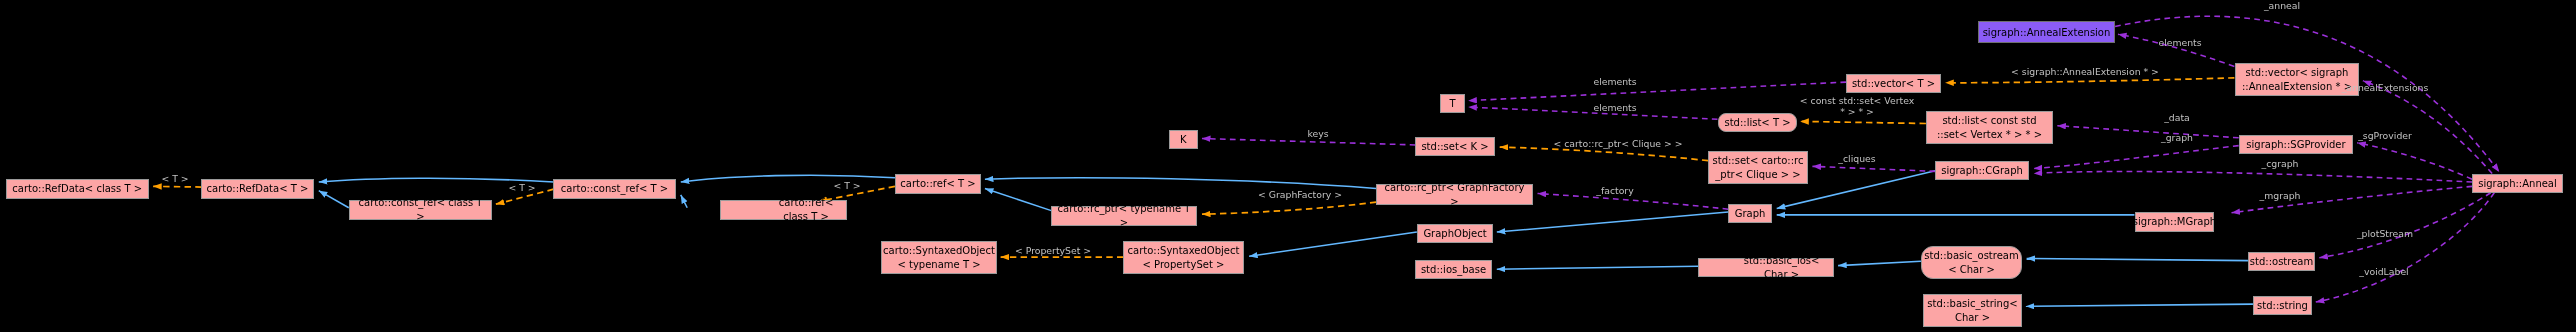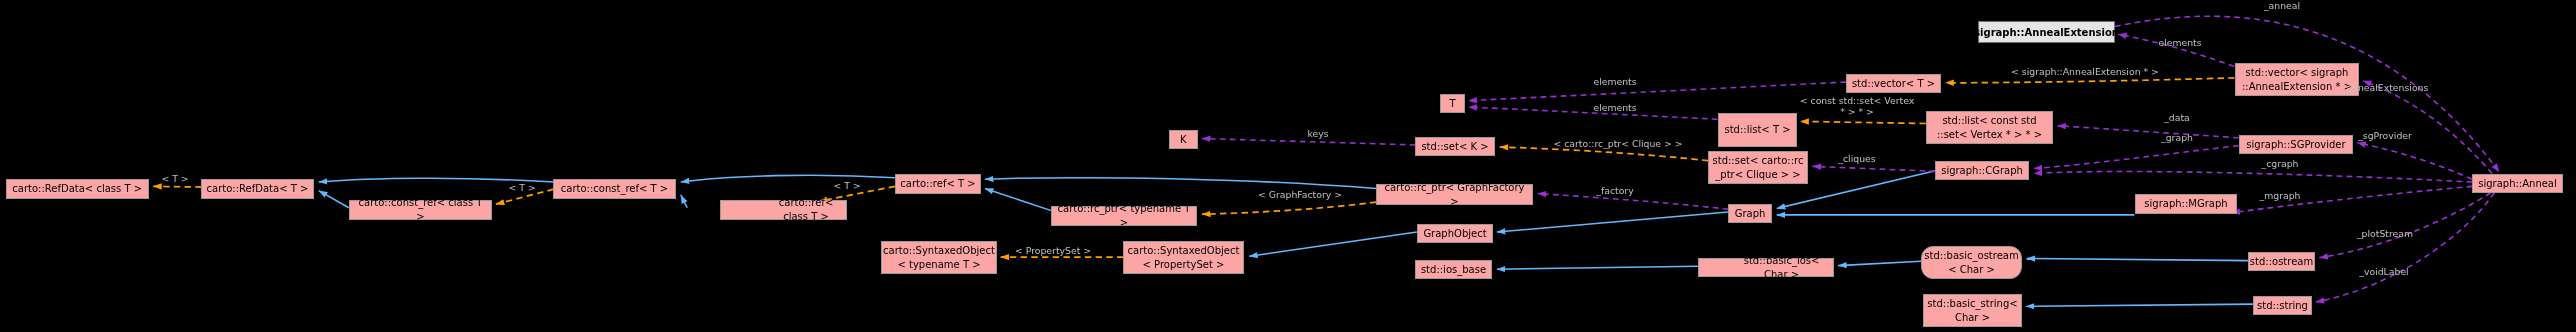--- a/index.html
+++ b/index.html
@@ -3,21 +3,21 @@
 <meta charset="utf-8">
 <style>
   html,body{margin:0;padding:0;background:#000;}
   #canvas{position:relative;width:2576px;height:332px;background:#000;overflow:hidden;
           font-family:"DejaVu Sans","Liberation Sans",sans-serif;}
   #edges{position:absolute;left:0;top:0;pointer-events:none;}
   .node{position:absolute;box-sizing:border-box;background:#fca5a5;border:1.4px solid #9a9a9a;
         color:#000;font-size:10px;line-height:13.6px;text-align:center;
         display:flex;align-items:center;justify-content:center;
         white-space:pre-line;padding:0.7px 2.9px;cursor:pointer;z-index:2;}
-  .node.hl{background:#e5e5e5;border-color:#6f6f6f;cursor:default;font-weight:bold;}
+  .node.hl{background:#8b5cf6;border-color:#6f6f6f;cursor:default;}
   .elabel{position:absolute;transform:translateX(-50%);color:#c2c2c2;font-size:9.3px;
           line-height:10.7px;white-space:pre-line;text-align:center;z-index:3;}
   path.inh{stroke:#63b8ff;stroke-width:2.2;fill:none;}
   path.use{stroke:#9b30d9;stroke-width:2.2;stroke-dasharray:8 6;fill:none;}
   path.tpl{stroke:#ff9f00;stroke-width:2.4;stroke-dasharray:9 6;fill:none;}
 </style>
 </head>
 <body>
 
 <div id="canvas">
@@ -87,40 +87,40 @@
   <div class="node" style="left:895px;top:174px;width:86px;height:20px;">carto::ref&lt; T &gt;</div>
   <div class="node" style="left:881px;top:241px;width:116px;height:33px;">carto::SyntaxedObject
 &lt; typename T &gt;</div>
   <div class="node" style="left:1123px;top:241px;width:121px;height:33px;">carto::SyntaxedObject
 &lt; PropertySet &gt;</div>
   <div class="node" style="left:1051px;top:206px;width:146px;height:20px;">carto::rc_ptr&lt; typename T &gt;</div>
   <div class="node" style="left:1376px;top:184px;width:157px;height:21.4px;">carto::rc_ptr&lt; GraphFactory &gt;</div>
   <div class="node" style="left:1169px;top:130px;width:28.6px;height:19px;">K</div>
   <div class="node" style="left:1440px;top:94px;width:25px;height:19px;">T</div>
   <div class="node" style="left:1415px;top:137px;width:80px;height:19px;">std::set&lt; K &gt;</div>
-  <div class="node" style="left:1718px;top:113px;width:79px;height:34px;">std::list&lt; T &gt;</div>
+  <div class="node" style="left:1718px;top:113px;width:79px;height:19px;border-radius:8px;">std::list&lt; T &gt;</div>
   <div class="node" style="left:1846px;top:74px;width:95px;height:19px;">std::vector&lt; T &gt;</div>
   <div class="node" style="left:1708px;top:151px;width:100px;height:33px;">std::set&lt; carto::rc
 _ptr&lt; Clique &gt; &gt;</div>
   <div class="node" style="left:1728px;top:204px;width:44px;height:19px;">Graph</div>
   <div class="node" style="left:1417px;top:224px;width:76px;height:19px;">GraphObject</div>
   <div class="node" style="left:1415px;top:260px;width:77px;height:19px;">std::ios_base</div>
   <div class="node" style="left:1698px;top:258px;width:136px;height:19px;padding-left:34px;">std::basic_ios&lt; Char &gt;</div>
   <div class="node" style="left:1921px;top:246px;width:101px;height:33px;border-radius:12px;">std::basic_ostream
 &lt; Char &gt;</div>
   <div class="node" style="left:1923px;top:294px;width:99px;height:33px;">std::basic_string&lt;
 Char &gt;</div>
   <div class="node" style="left:1935px;top:161px;width:94px;height:19px;">sigraph::CGraph</div>
   <div class="node" style="left:1926px;top:111px;width:127px;height:33px;">std::list&lt; const std
 ::set&lt; Vertex * &gt; * &gt;</div>
   <div class="node hl" style="left:1978px;top:21.4px;width:137px;height:22px;">sigraph::AnnealExtension</div>
   <div class="node" style="left:2235px;top:63px;width:124px;height:33px;">std::vector&lt; sigraph
 ::AnnealExtension * &gt;</div>
   <div class="node" style="left:2239px;top:135px;width:114px;height:19px;">sigraph::SGProvider</div>
-  <div class="node" style="left:2135px;top:194px;width:102px;height:20px;">sigraph::MGraph</div>
+  <div class="node" style="left:2135px;top:212px;width:79px;height:20px;">sigraph::MGraph</div>
   <div class="node" style="left:2472px;top:174px;width:91px;height:19px;">sigraph::Anneal</div>
   <div class="node" style="left:2248px;top:252px;width:67px;height:19px;">std::ostream</div>
   <div class="node" style="left:2253px;top:296px;width:59px;height:19px;">std::string</div>
 
   <span class="elabel" style="left:175px;top:174px;">&lt; T &gt;</span>
   <span class="elabel" style="left:522px;top:183px;">&lt; T &gt;</span>
   <span class="elabel" style="left:847px;top:181px;">&lt; T &gt;</span>
   <span class="elabel" style="left:1300px;top:190px;">&lt; GraphFactory &gt;</span>
   <span class="elabel" style="left:1053px;top:246px;">&lt; PropertySet &gt;</span>
   <span class="elabel" style="left:1618px;top:139px;">&lt; carto::rc_ptr&lt; Clique &gt; &gt;</span>

